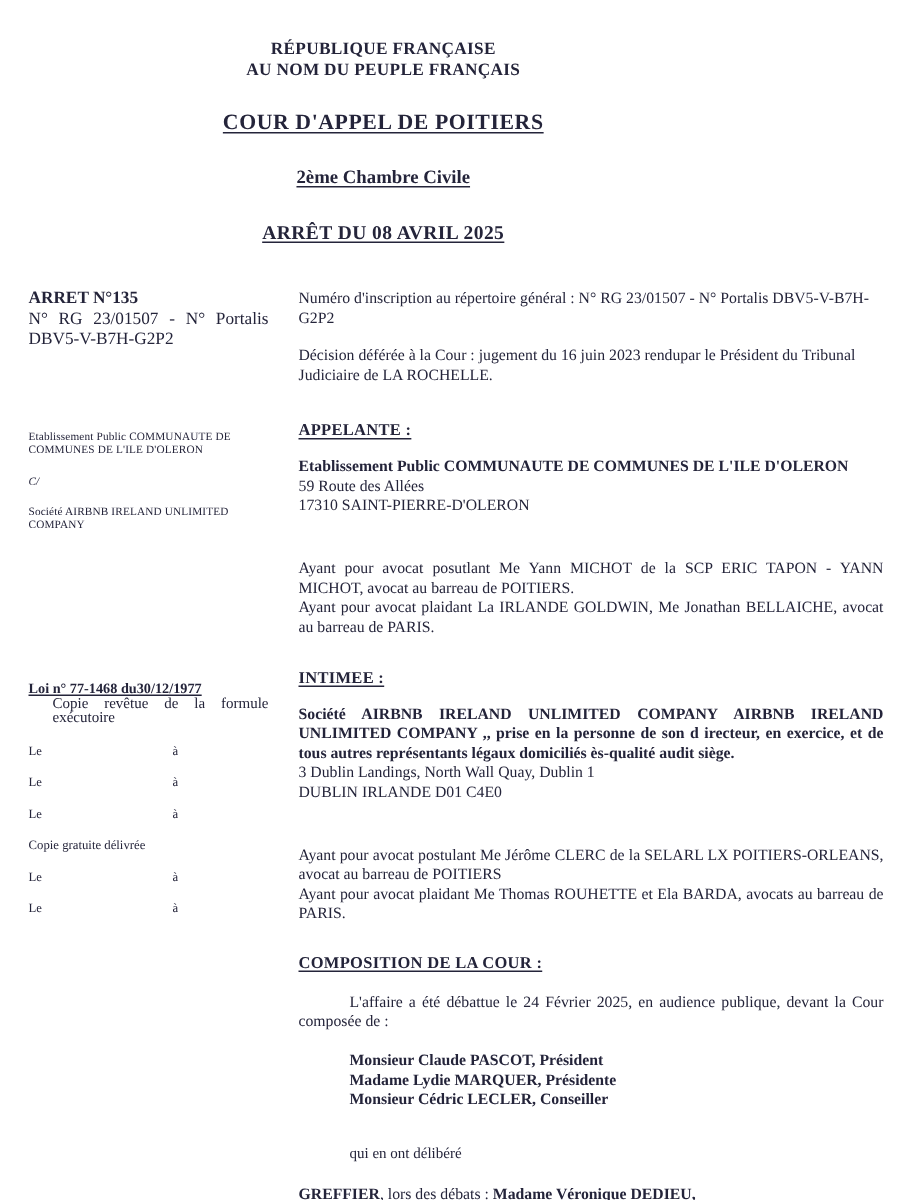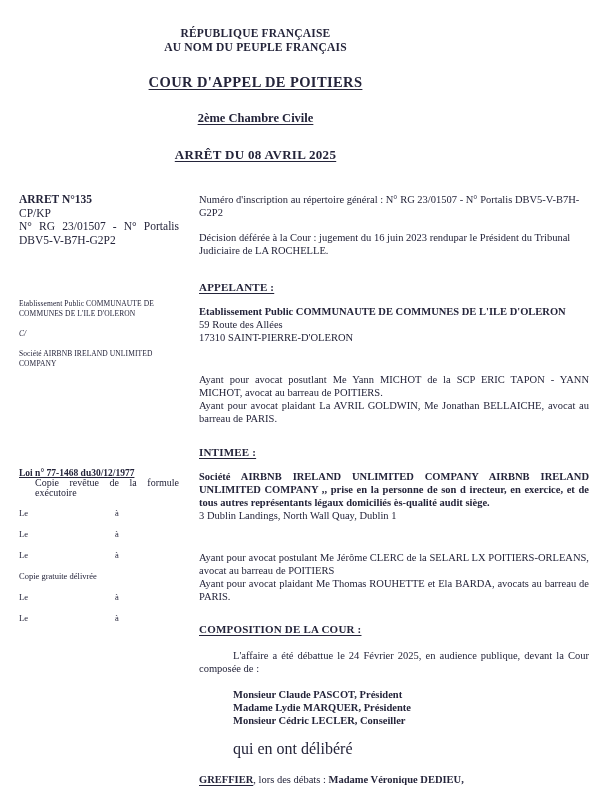--- a/index.html
+++ b/index.html
@@ -184,22 +184,22 @@
     text-indent: 34px;
   }
   .m-judges {
     font-weight: bold;
     font-size: 10.5px;
     line-height: 13px;
     margin-top: 13px;
     padding-left: 34px;
   }
   .m-delib {
-    font-size: 16px;
-    margin-top: 13px;
+    font-size: 10px;
+    margin-top: 24px;
     padding-left: 34px;
   }
   .m-greffier {
     font-size: 10.5px;
     margin-top: 16px;
     font-weight: bold;
   }
   .m-greffier .u {
     text-decoration: underline;
     text-underline-offset: 1.5px;
@@ -218,21 +218,20 @@
     <div class="chamber">2ème Chambre Civile</div>
     <div class="arret-date">ARRÊT DU 08 AVRIL 2025</div>
   </header>
 
   <div class="columns">
 
     <aside class="sidebar">
 
       <div class="sb-ref">
         <div>ARRET N°135</div>
-        <div class="rg-line">CP/KP</div>
         <div class="justify">N° RG 23/01507 - N° Portalis</div>
         <div class="rg-line">DBV5-V-B7H-G2P2</div>
       </div>
 
       <div class="sb-party first">Etablissement Public COMMUNAUTE DE COMMUNES DE L'ILE D'OLERON</div>
       <div class="sb-sep">C/</div>
       <div class="sb-party second">Société AIRBNB IRELAND UNLIMITED COMPANY</div>
 
       <div class="sb-loi">
         <div class="sb-loi-title">Loi n° 77-1468 du30/12/1977</div>
@@ -267,25 +266,26 @@
     <main class="maincol">
 
       <div class="m-para">Numéro d'inscription au répertoire général : N° RG 23/01507 - N° Portalis DBV5-V-B7H-G2P2</div>
       <div class="m-para">Décision déférée à la Cour : jugement du 16 juin 2023 rendupar le Président du Tribunal Judiciaire de LA ROCHELLE.</div>
 
       <div class="m-head sp-appelante">APPELANTE :</div>
       <div class="m-strong">Etablissement Public COMMUNAUTE DE COMMUNES DE L'ILE D'OLERON</div>
       <div class="m-addr">59 Route des Allées</div>
       <div class="m-addr">17310 SAINT-PIERRE-D'OLERON</div>
       <div class="m-justified">Ayant pour avocat posutlant Me Yann MICHOT de la SCP ERIC TAPON - YANN MICHOT, avocat au barreau de POITIERS.</div>
-      <div class="m-justified tight">Ayant pour avocat plaidant La AVRIL GOLDWIN, Me Jonathan BELLAICHE, avocat au barreau de PARIS.</div>
+      <div class="m-justified tight">Ayant pour avocat plaidant La IRLANDE GOLDWIN, Me Jonathan BELLAICHE, avocat au barreau de PARIS.</div>
 
       <div class="m-head sp-intimee">INTIMEE :</div>
       <div class="m-strong">Société AIRBNB IRELAND UNLIMITED COMPANY AIRBNB IRELAND UNLIMITED COMPANY ,, prise en la personne de son d irecteur, en exercice, et de tous autres représentants légaux domiciliés ès-qualité audit siège.</div>
       <div class="m-addr">3 Dublin Landings, North Wall Quay, Dublin 1</div>
+      <div class="m-addr">DUBLIN IRLANDE D01 C4E0</div>
       <div class="m-justified">Ayant pour avocat postulant Me Jérôme CLERC de la SELARL LX POITIERS-ORLEANS, avocat au barreau de POITIERS</div>
       <div class="m-justified tight">Ayant pour avocat plaidant Me Thomas ROUHETTE et Ela BARDA, avocats au barreau de PARIS.</div>
 
       <div class="m-head sp-compo">COMPOSITION DE LA COUR :</div>
       <div class="m-indent">L'affaire a été débattue le 24 Février 2025, en audience publique, devant la Cour composée de :</div>
 
       <div class="m-judges">
         <div>Monsieur Claude PASCOT, Président</div>
         <div>Madame Lydie MARQUER, Présidente</div>
         <div>Monsieur Cédric LECLER, Conseiller</div>

